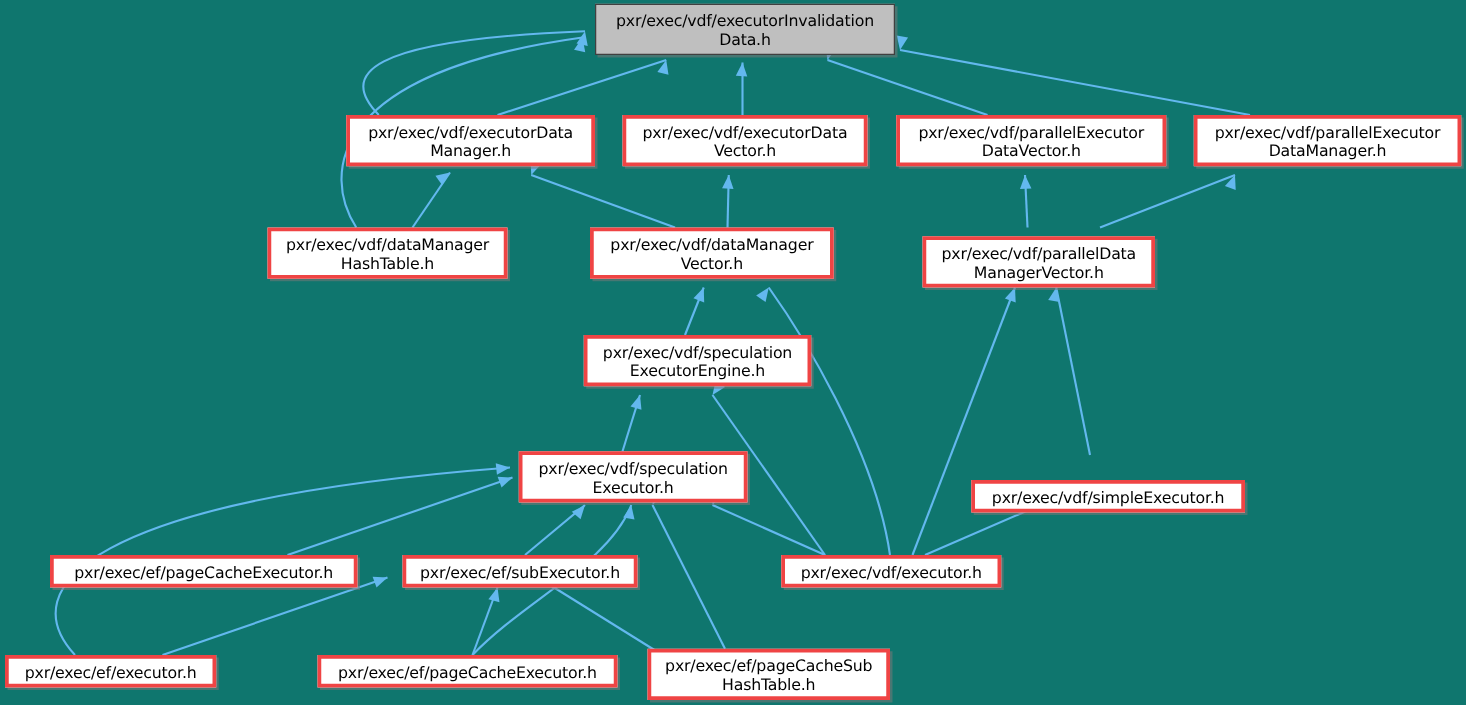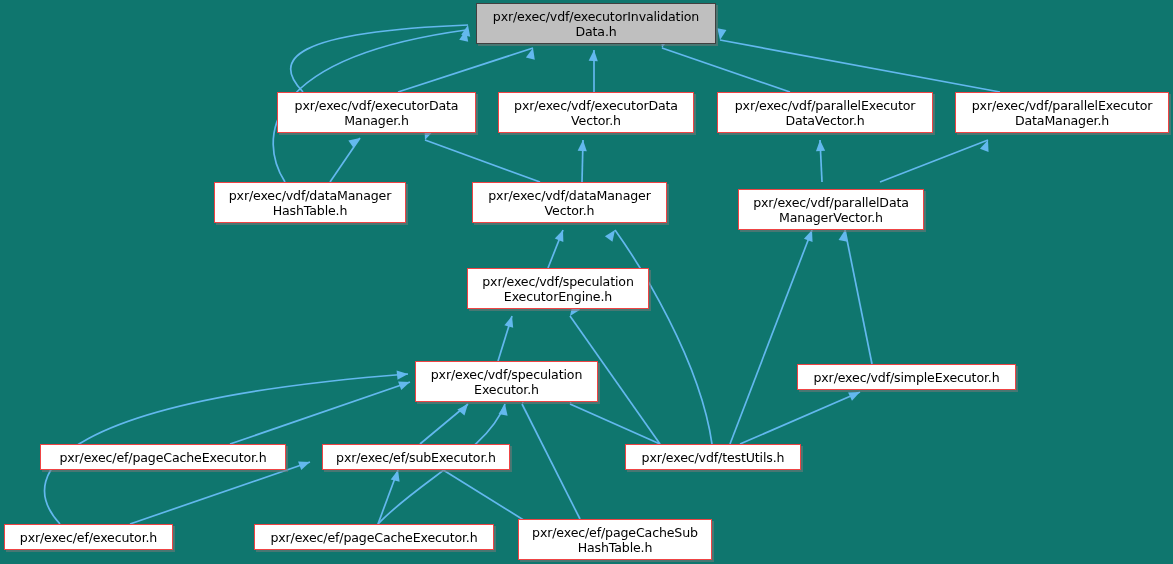--- a/index.html
+++ b/index.html
@@ -20,21 +20,21 @@
     left: 0;
     top: 0;
     width: 1173px;
     height: 564px;
     pointer-events: none;
   }
   .graph-node {
     position: absolute;
     box-sizing: border-box;
     background: #ffffff;
-    border: 1px solid #ef4444;
+    border: 3px solid #ef4444;
     box-shadow: 2px 2px 0 rgba(120,120,120,0.55);
     display: flex;
     align-items: center;
     justify-content: center;
     text-align: center;
     color: #000000;
     font-size: 12.6px;
     line-height: 15px;
     letter-spacing: -0.15px;
     white-space: pre-line;
@@ -120,22 +120,22 @@
       <div class="graph-node" style="left: 214px; top: 182px; width: 192px; height: 41px;">pxr/exec/vdf/dataManager
 HashTable.h</div>
       <div class="graph-node" style="left: 472px; top: 182px; width: 195px; height: 41px;">pxr/exec/vdf/dataManager
 Vector.h</div>
       <div class="graph-node" style="left: 738px; top: 189px; width: 186px; height: 41px;">pxr/exec/vdf/parallelData
 ManagerVector.h</div>
       <div class="graph-node" style="left: 467px; top: 268px; width: 182px; height: 41px;">pxr/exec/vdf/speculation
 ExecutorEngine.h</div>
       <div class="graph-node" style="left: 415px; top: 361px; width: 183px; height: 41px;">pxr/exec/vdf/speculation
 Executor.h</div>
-      <div class="graph-node" style="left: 777px; top: 364px; width: 219px; height: 26px; margin-left: 20px;">pxr/exec/vdf/simpleExecutor.h</div>
+      <div class="graph-node" style="left: 777px; top: 384px; width: 219px; height: 26px;">pxr/exec/vdf/simpleExecutor.h</div>
       <div class="graph-node" style="left: 40px; top: 444px; width: 246px; height: 26px;">pxr/exec/ef/pageCacheExecutor.h</div>
       <div class="graph-node" style="left: 322px; top: 444px; width: 188px; height: 26px;">pxr/exec/ef/subExecutor.h</div>
-      <div class="graph-node" style="left: 625px; top: 444px; width: 176px; height: 26px;">pxr/exec/vdf/testUtils.h</div>
+      <div class="graph-node" style="left: 625px; top: 444px; width: 176px; height: 26px;">pxr/exec/vdf/executor.h</div>
       <div class="graph-node" style="left: 4px; top: 524px; width: 169px; height: 26px;">pxr/exec/ef/executor.h</div>
       <div class="graph-node" style="left: 254px; top: 524px; width: 240px; height: 26px;">pxr/exec/ef/pageCacheExecutor.h</div>
       <div class="graph-node" style="left: 518px; top: 519px; width: 194px; height: 41px;">pxr/exec/ef/pageCacheSub
 HashTable.h</div>
     </div>
 </div>
 
 </body></html>

